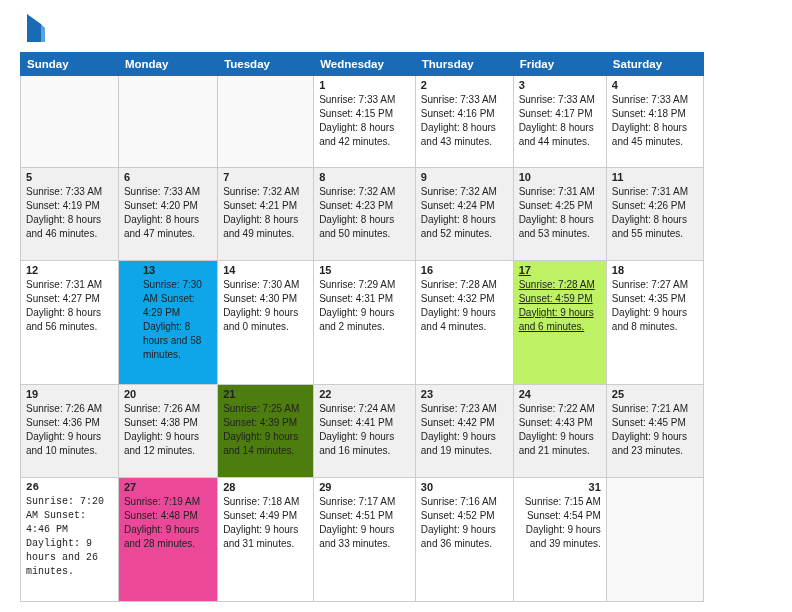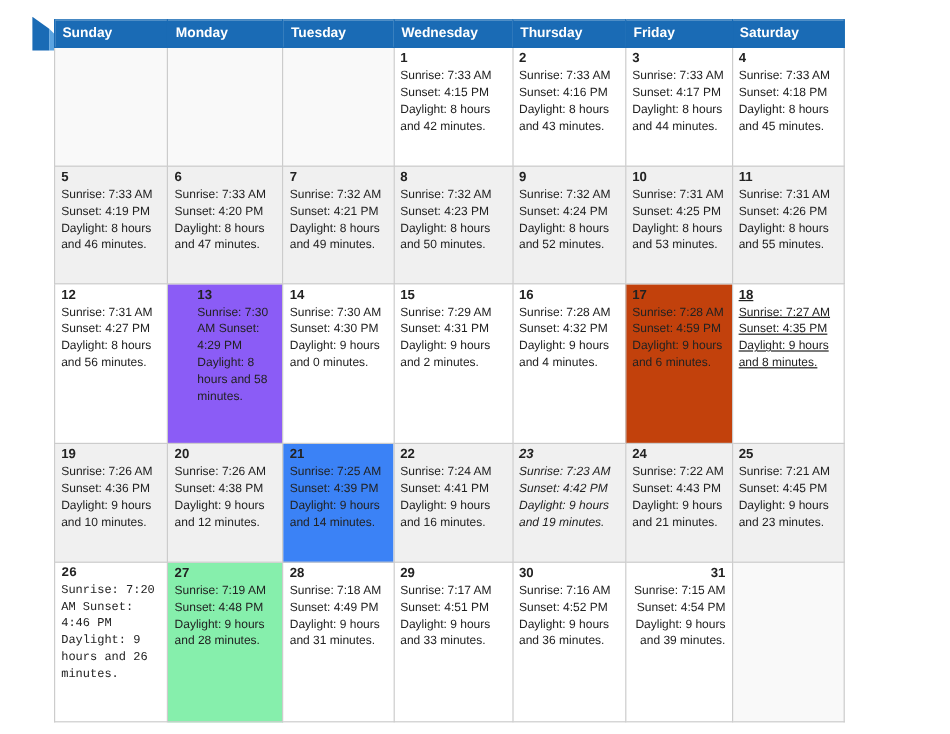--- a/index.html
+++ b/index.html
@@ -8,21 +8,21 @@
       background: #fff;
       width: 792px;
       height: 612px;
       overflow: hidden;
     }
     .page {
       width: 724px;
       height: 612px;
       padding: 16px 20px 10px 20px;
       display: flex;
-      flex-direction: row;
+      flex-direction: column;
     }
     .header {
       display: flex;
       align-items: flex-start;
       justify-content: space-between;
       margin-bottom: 8px;
     }
     .logo {
       display: flex;
       align-items: center;
@@ -210,21 +210,21 @@
 Daylight: 8 hours and 55 minutes.</div>
           </td>
         </tr>
         <tr>
           <td style="background: rgb(255, 255, 255);">
             <span class="day-number">12</span>
             <div class="day-info">Sunrise: 7:31 AM
 Sunset: 4:27 PM
 Daylight: 8 hours and 56 minutes.</div>
           </td>
-          <td style="background: #8b5cf6; padding-left: 24px;">
+          <td style="background: #0ea5e9; padding-left: 24px;">
             <span class="day-number">13</span>
             <div class="day-info">Sunrise: 7:30 AM
 Sunset: 4:29 PM
 Daylight: 8 hours and 58 minutes.</div>
           </td>
           <td style="background: rgb(255, 255, 255);">
             <span class="day-number">14</span>
             <div class="day-info">Sunrise: 7:30 AM
 Sunset: 4:30 PM
 Daylight: 9 hours and 0 minutes.</div>
@@ -234,59 +234,59 @@
             <div class="day-info">Sunrise: 7:29 AM
 Sunset: 4:31 PM
 Daylight: 9 hours and 2 minutes.</div>
           </td>
           <td style="background: rgb(255, 255, 255);">
             <span class="day-number">16</span>
             <div class="day-info">Sunrise: 7:28 AM
 Sunset: 4:32 PM
 Daylight: 9 hours and 4 minutes.</div>
           </td>
-          <td style="background: #c2410c;">
+          <td style="background: #bef264; text-decoration: underline;">
             <span class="day-number">17</span>
             <div class="day-info">Sunrise: 7:28 AM
 Sunset: 4:59 PM
 Daylight: 9 hours and 6 minutes.</div>
           </td>
-          <td style="background: rgb(255, 255, 255); text-decoration: underline;">
+          <td style="background: rgb(255, 255, 255);">
             <span class="day-number">18</span>
             <div class="day-info">Sunrise: 7:27 AM
 Sunset: 4:35 PM
 Daylight: 9 hours and 8 minutes.</div>
           </td>
         </tr>
         <tr>
           <td style="background: rgb(240, 240, 240);">
             <span class="day-number">19</span>
             <div class="day-info">Sunrise: 7:26 AM
 Sunset: 4:36 PM
 Daylight: 9 hours and 10 minutes.</div>
           </td>
           <td style="background: rgb(240, 240, 240);">
             <span class="day-number">20</span>
             <div class="day-info">Sunrise: 7:26 AM
 Sunset: 4:38 PM
 Daylight: 9 hours and 12 minutes.</div>
           </td>
-          <td style="background: #3b82f6;">
+          <td style="background: #4d7c0f;">
             <span class="day-number">21</span>
             <div class="day-info">Sunrise: 7:25 AM
 Sunset: 4:39 PM
 Daylight: 9 hours and 14 minutes.</div>
           </td>
           <td style="background: rgb(240, 240, 240);">
             <span class="day-number">22</span>
             <div class="day-info">Sunrise: 7:24 AM
 Sunset: 4:41 PM
 Daylight: 9 hours and 16 minutes.</div>
           </td>
-          <td style="background: rgb(240, 240, 240); font-style: italic;">
+          <td style="background: rgb(240, 240, 240);">
             <span class="day-number">23</span>
             <div class="day-info">Sunrise: 7:23 AM
 Sunset: 4:42 PM
 Daylight: 9 hours and 19 minutes.</div>
           </td>
           <td style="background: rgb(240, 240, 240);">
             <span class="day-number">24</span>
             <div class="day-info">Sunrise: 7:22 AM
 Sunset: 4:43 PM
 Daylight: 9 hours and 21 minutes.</div>
@@ -298,21 +298,21 @@
 Daylight: 9 hours and 23 minutes.</div>
           </td>
         </tr>
         <tr>
           <td style="background: rgb(255, 255, 255); font-family: Liberation Mono, monospace;">
             <span class="day-number">26</span>
             <div class="day-info">Sunrise: 7:20 AM
 Sunset: 4:46 PM
 Daylight: 9 hours and 26 minutes.</div>
           </td>
-          <td style="background: #86efac;">
+          <td style="background: #ec4899;">
             <span class="day-number">27</span>
             <div class="day-info">Sunrise: 7:19 AM
 Sunset: 4:48 PM
 Daylight: 9 hours and 28 minutes.</div>
           </td>
           <td style="background: rgb(255, 255, 255);">
             <span class="day-number">28</span>
             <div class="day-info">Sunrise: 7:18 AM
 Sunset: 4:49 PM
 Daylight: 9 hours and 31 minutes.</div>

